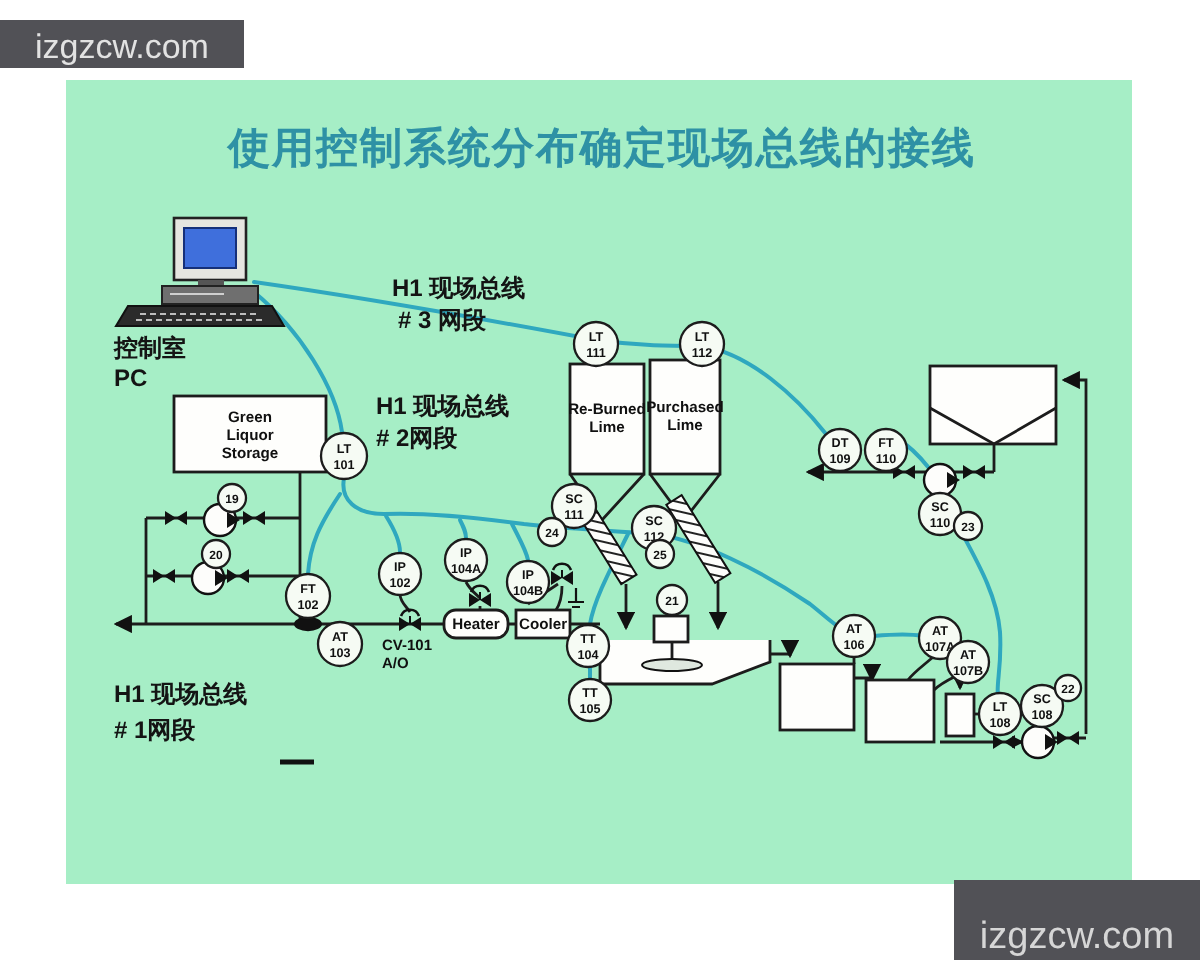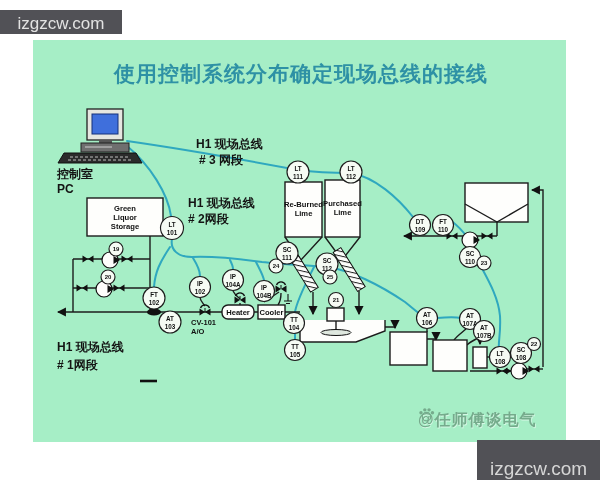--- a/index.html
+++ b/index.html
@@ -354,24 +354,14 @@
     <text class="lbl" x="57" y="369"># 1网段</text>
   </g>
 </svg>
 
 <div class="wm wm-tl">
   <span>izgzcw.com</span>
 </div>
 <div class="wm wm-br">
   <span>izgzcw.com</span>
 </div>
-<div class="credit">
-  <svg width="17" height="17" viewBox="0 0 20 20">
-    <circle cx="10" cy="12.5" r="5" fill="none" stroke="currentColor" stroke-width="1.6"></circle>
-    <circle cx="3.5" cy="8" r="2" fill="currentColor"></circle>
-    <circle cx="8" cy="4.5" r="2" fill="currentColor"></circle>
-    <circle cx="13" cy="4.5" r="2" fill="currentColor"></circle>
-    <circle cx="17" cy="8" r="2" fill="currentColor"></circle>
-  </svg>
-  <span>@任师傅谈电气</span>
+
 </div>
 
-</div>
-
 </body></html>

